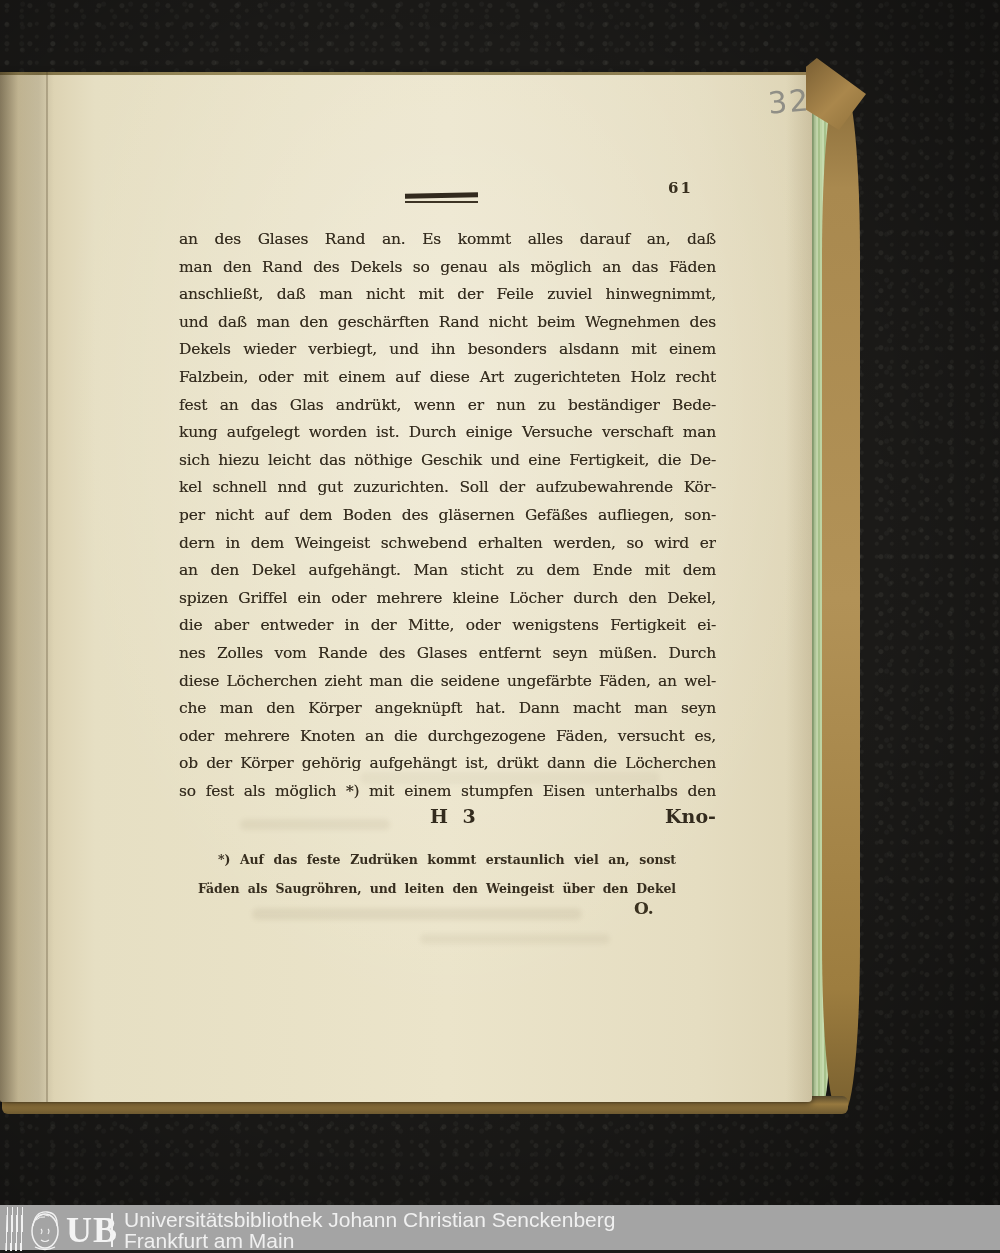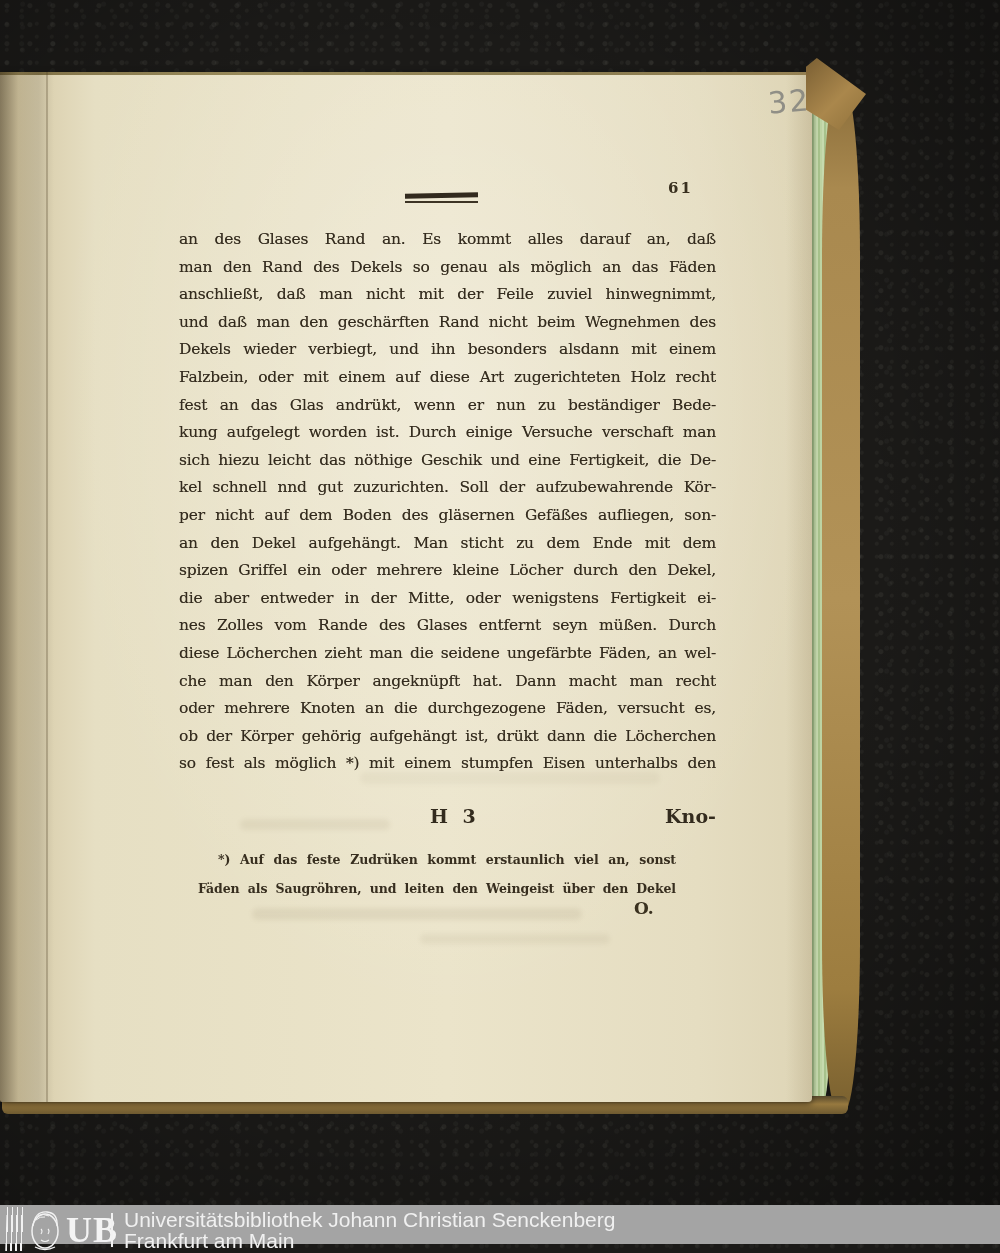--- a/index.html
+++ b/index.html
@@ -62,21 +62,21 @@
     font-size:12.5px;line-height:28.6px;font-weight:700;letter-spacing:-.1px;}
   .fn{text-align:justify;text-align-last:justify;height:28.6px;overflow:hidden;}
   .fn.first{text-indent:20px;}
   .footer-mark{position:absolute;left:634px;top:826px;font-size:17px;font-weight:700;color:#3a311f;}
   .smudge{position:absolute;background:#6b5a39;filter:blur(2.5px);border-radius:6px;}
   .s1{left:240px;top:747px;width:150px;height:11px;opacity:.08;}
   .s2{left:252px;top:836px;width:330px;height:12px;opacity:.09;}
   .s3{left:420px;top:862px;width:190px;height:10px;opacity:.07;}
   .s4{left:360px;top:700px;width:300px;height:12px;opacity:.05;}
   
-  .library-bar{position:absolute;left:0;top:1205px;width:1000px;height:39px;background:#a4a4a4;z-index:10;
+  .library-bar{position:absolute;left:0;top:1205px;width:1000px;height:45px;background:#a4a4a4;z-index:10;
     font-family:"Liberation Sans","DejaVu Sans",sans-serif;}
   .logo{position:absolute;left:6px;top:2px;width:106px;height:44px;}
   .spines{position:absolute;left:0;top:0;width:19px;height:44px;
     background:repeating-linear-gradient(90deg,#f2f2f2 0 1.6px,transparent 1.6px 5px);
     transform:skewX(-2deg);}
   .portrait{position:absolute;left:21px;top:0;}
   .ub{position:absolute;left:60px;top:1px;font-family:"Liberation Serif","DejaVu Serif",serif;
     font-weight:700;font-size:36px;line-height:44px;color:#f4f4f4;letter-spacing:1px;}
   .logo-divider{position:absolute;left:105px;top:6px;width:2px;height:34px;background:#f2f2f2;}
   .bar-text{position:absolute;left:124px;top:4px;color:#f0f0f0;font-size:21px;line-height:21px;}
@@ -112,26 +112,27 @@
       <div class="tl">man den Rand des Dekels so genau als möglich an das Fäden</div>
       <div class="tl">anschließt, daß man nicht mit der Feile zuviel hinwegnimmt,</div>
       <div class="tl">und daß man den geschärften Rand nicht beim Wegnehmen des</div>
       <div class="tl">Dekels wieder verbiegt, und ihn besonders alsdann mit einem</div>
       <div class="tl">Falzbein, oder mit einem auf diese Art zugerichteten Holz recht</div>
       <div class="tl">fest an das Glas andrükt, wenn er nun zu beständiger Bede-</div>
       <div class="tl">kung aufgelegt worden ist. Durch einige Versuche verschaft man</div>
       <div class="tl">sich hiezu leicht das nöthige Geschik und eine Fertigkeit, die De-</div>
       <div class="tl">kel schnell nnd gut zuzurichten. Soll der aufzubewahrende Kör-</div>
       <div class="tl">per nicht auf dem Boden des gläsernen Gefäßes aufliegen, son-</div>
+      <div class="tl">dern in dem Weingeist schwebend erhalten werden, so wird er</div>
       <div class="tl">an den Dekel aufgehängt. Man sticht zu dem Ende mit dem</div>
       <div class="tl">spizen Griffel ein oder mehrere kleine Löcher durch den Dekel,</div>
       <div class="tl">die aber entweder in der Mitte, oder wenigstens Fertigkeit ei-</div>
       <div class="tl">nes Zolles vom Rande des Glases entfernt seyn müßen. Durch</div>
       <div class="tl">diese Löcherchen zieht man die seidene ungefärbte Fäden, an wel-</div>
-      <div class="tl">che man den Körper angeknüpft hat. Dann macht man recht</div>
+      <div class="tl">che man den Körper angeknüpft hat. Dann macht man seyn</div>
       <div class="tl">oder mehrere Knoten an die durchgezogene Fäden, versucht es,</div>
       <div class="tl">ob der Körper gehörig aufgehängt ist, drükt dann die Löcherchen</div>
       <div class="tl">so fest als möglich *) mit einem stumpfen Eisen unterhalbs den</div>
     </div>
 
     <div class="sig-line">
       <span class="signature">H 3</span>
       <span class="catchword">Kno-</span>
     </div>
 

